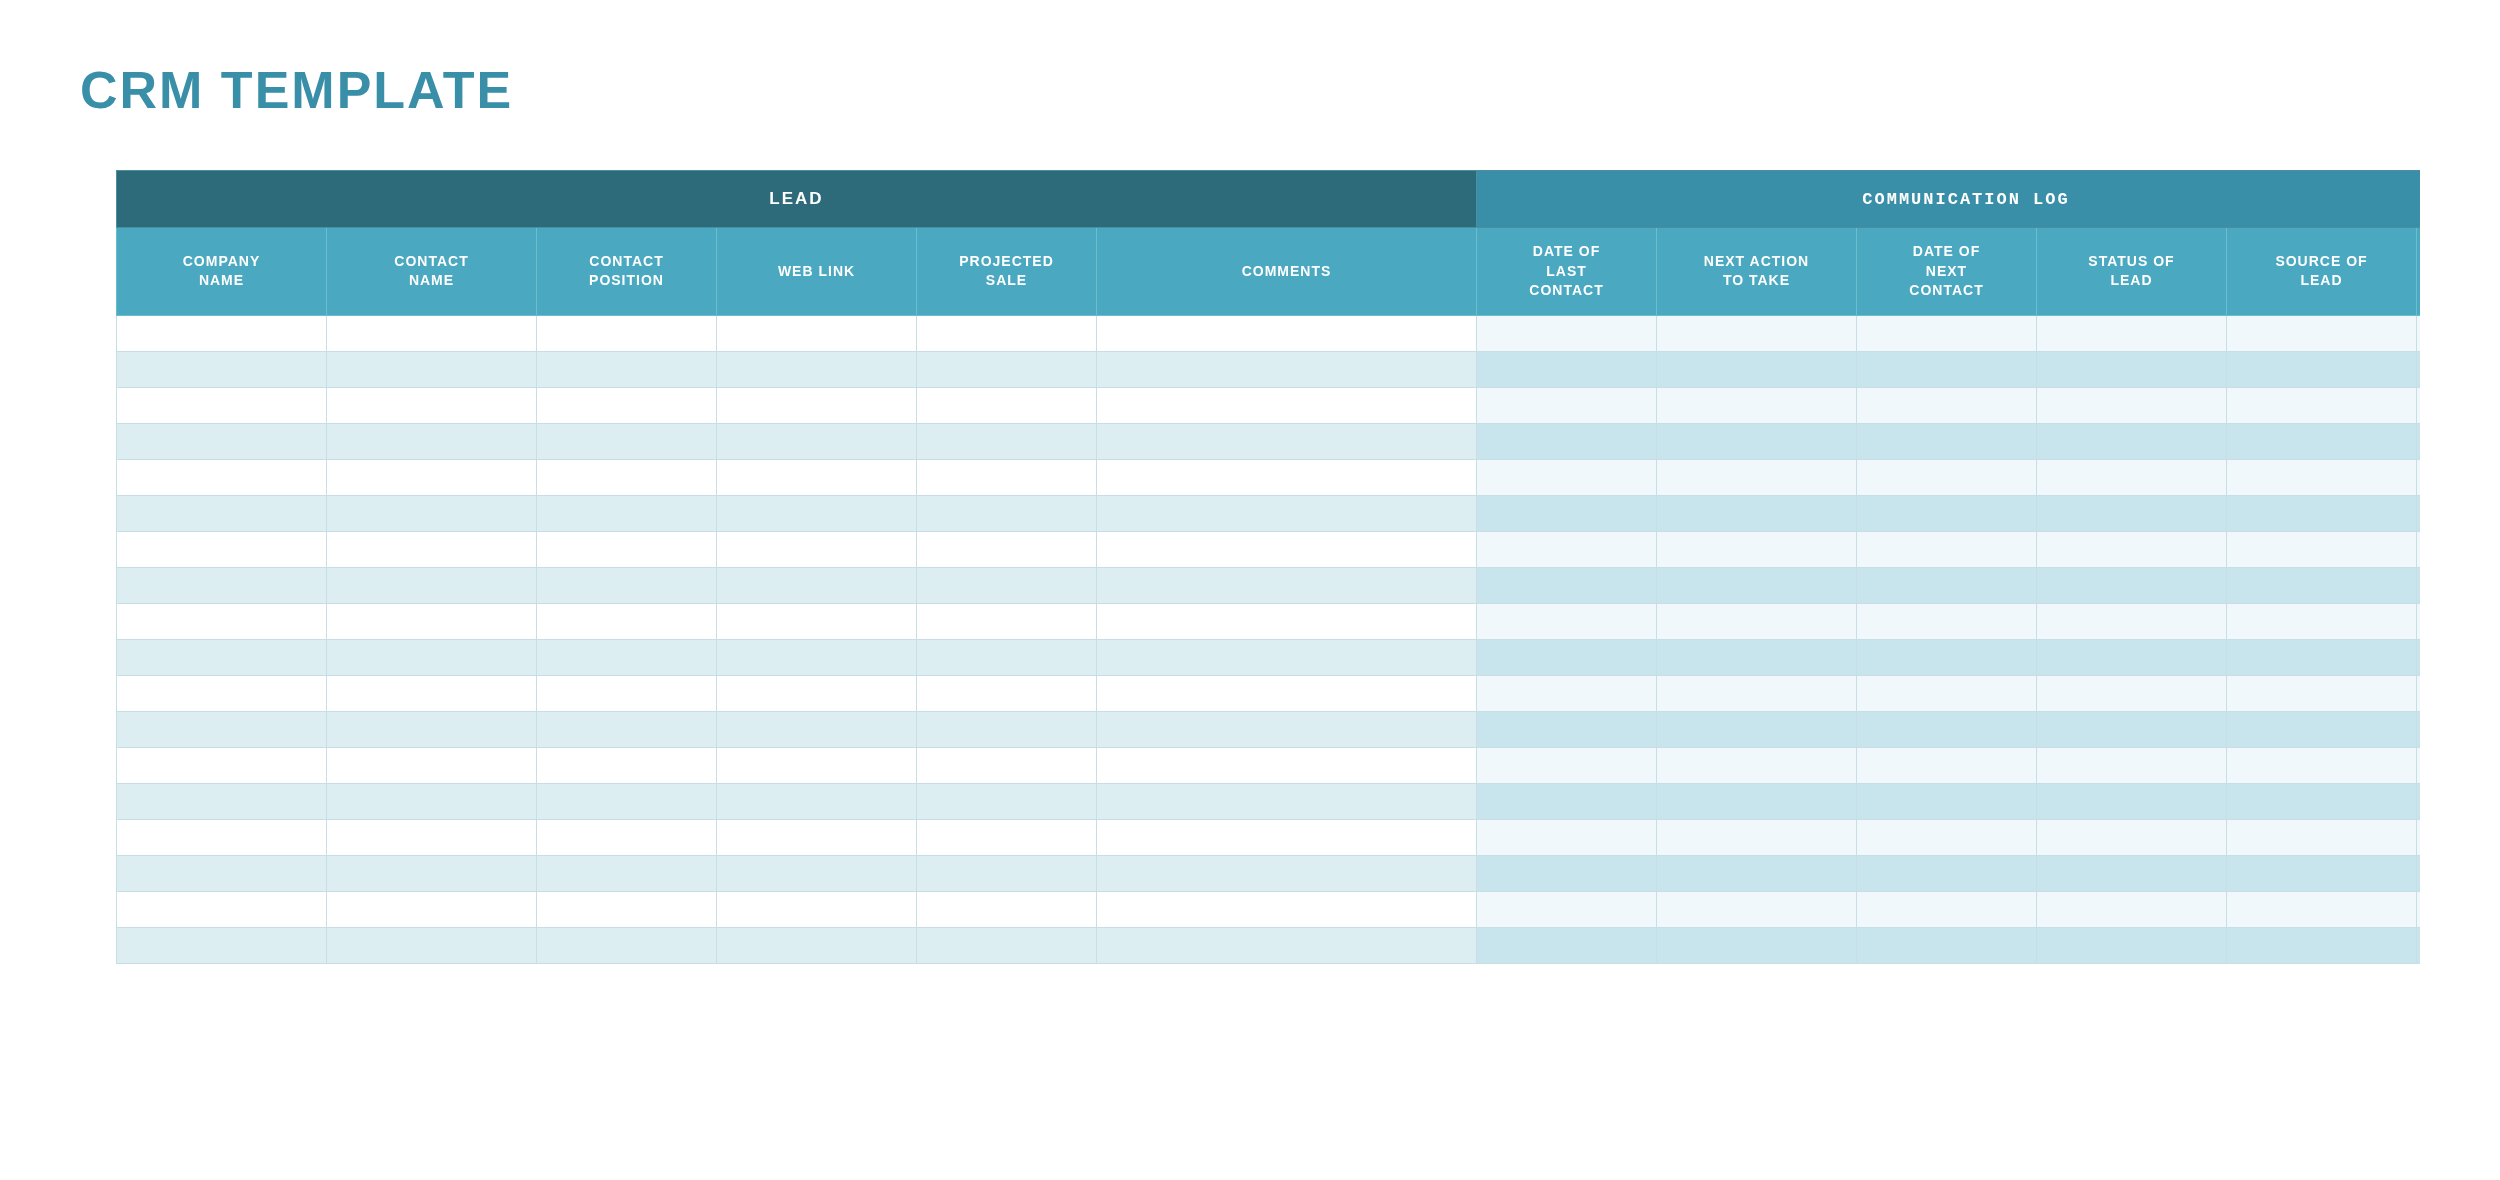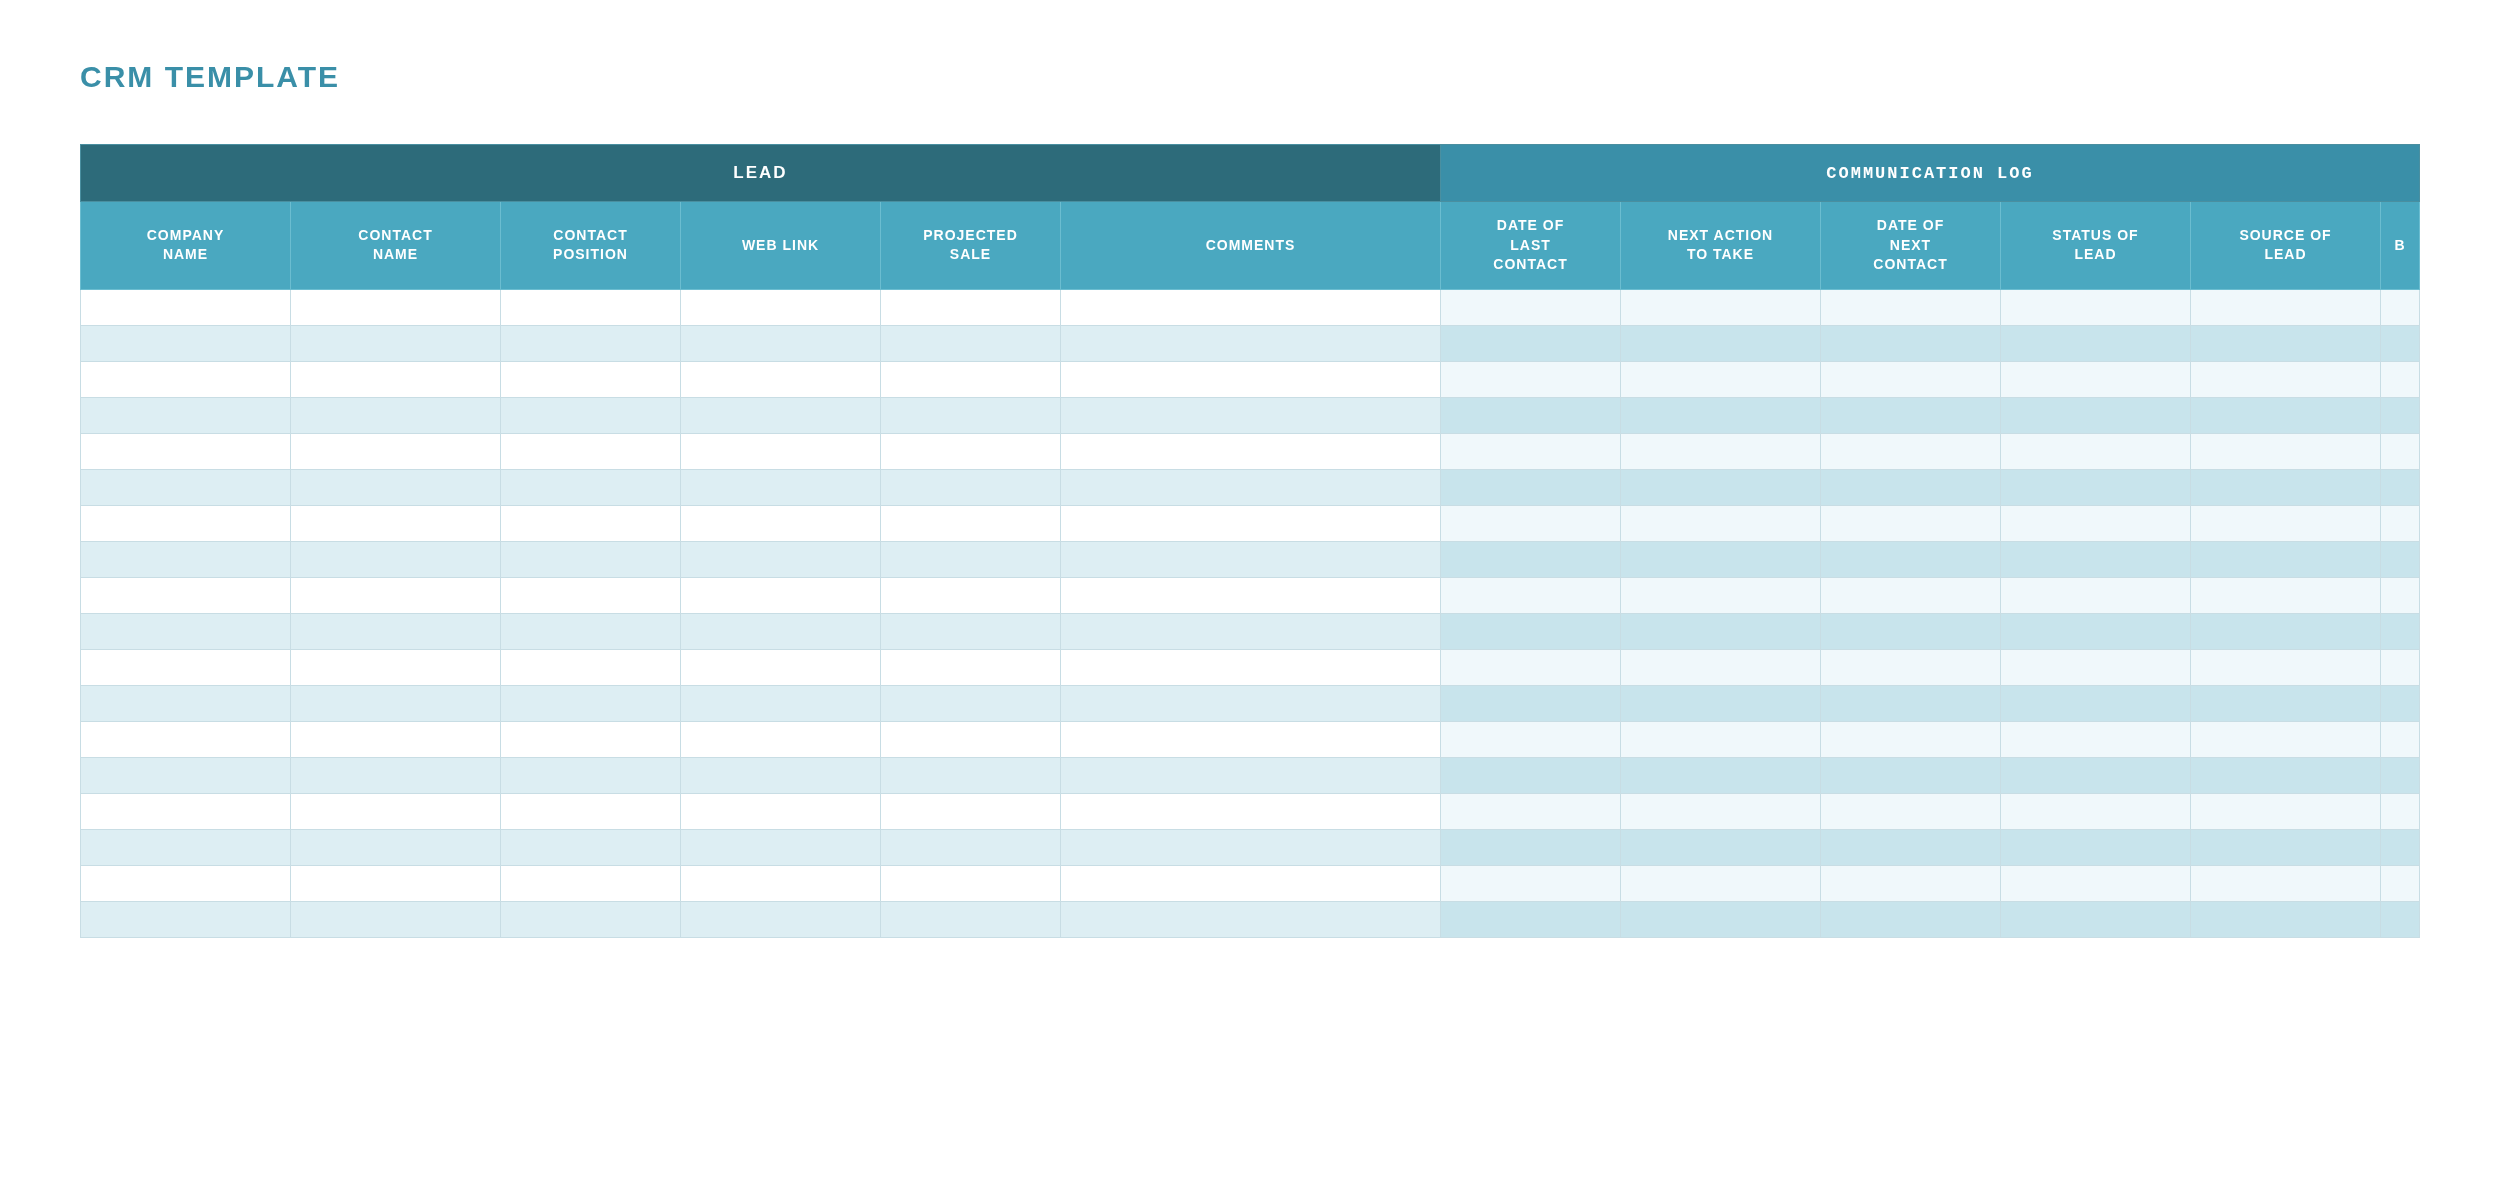--- a/index.html
+++ b/index.html
@@ -11,36 +11,37 @@
     body {
       background: #ffffff;
       font-family: Arial, sans-serif;
       padding: 60px 80px;
       width: 2500px;
       min-height: 1180px;
     }
 
     .page-title {
       color: #3a8fa8;
-      font-size: 30px;
+      font-size: 52px;
       font-weight: 700;
       letter-spacing: 2px;
       margin-bottom: 50px;
       text-transform: uppercase;
     }
 
     .table-wrapper {
       width: 100%;
       overflow: hidden;
     }
 
     table {
       width: 100%;
       border-collapse: collapse;
       table-layout: fixed;
+      margin-left: 36px;
     }
 
     
     .section-header-row th {
       background-color: #2d6b7a;
       color: #ffffff;
       font-size: 17px;
       font-weight: 700;
       letter-spacing: 2px;
       text-align: center;

